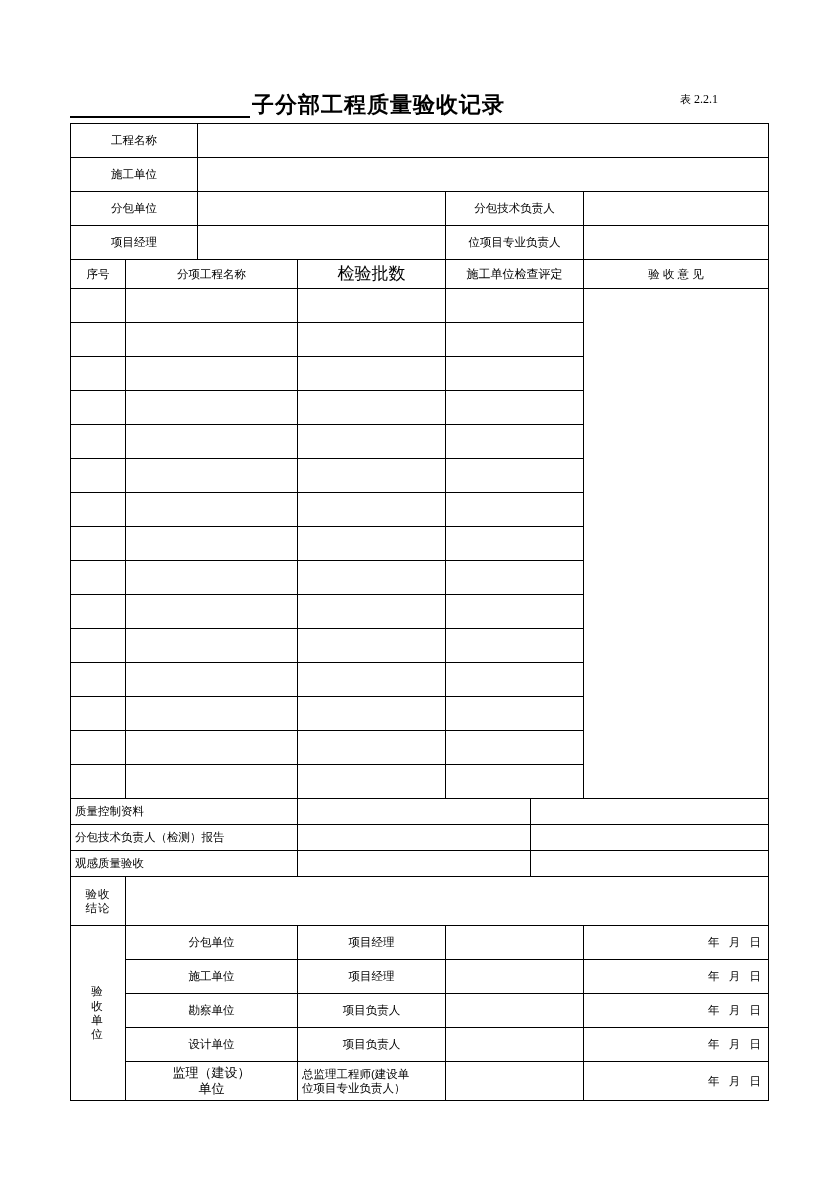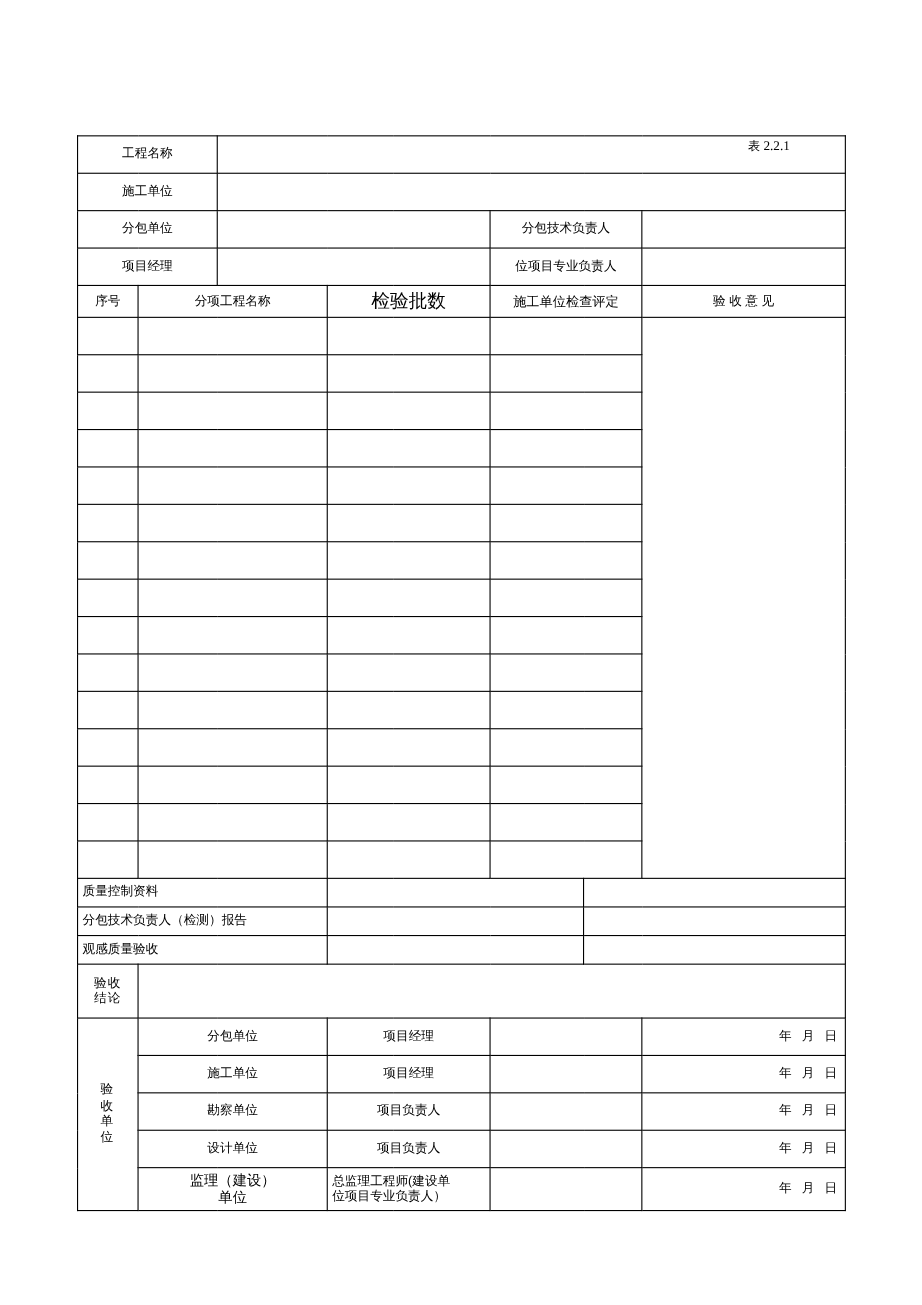--- a/index.html
+++ b/index.html
@@ -46,21 +46,20 @@
     line-height: 26px;
     white-space: nowrap;
     font-family: "DejaVu Sans", sans-serif;
   }
   .form-code {
     position: absolute;
     left: 680px;
     top: 92px;
     font-size: 12px;
     font-family: "Liberation Serif", serif;
-    margin-top: 33px;
   }
   .form-code .label {
     font-family: "Liberation Sans", sans-serif;
     font-size: 11px;
   }
 
   
   table.main {
     position: absolute;
     left: 70px;
@@ -107,20 +106,24 @@
     line-height: 1.2;
     text-align: left;
     margin-left: 11px;
   }
 </style>
 </head>
 <body>
 
 <div class="page">
 
+  <div class="title-row">
+    <span class="title-blank"></span>
+    <span class="title-text">子分部工程质量验收记录</span>
+  </div>
 
   <div class="form-code">
     <span class="label">表</span>
     <span>2.2.1</span>
   </div>
 
   <table class="main">
     <colgroup>
       <col style="width:55px">
       <col style="width:72px">

